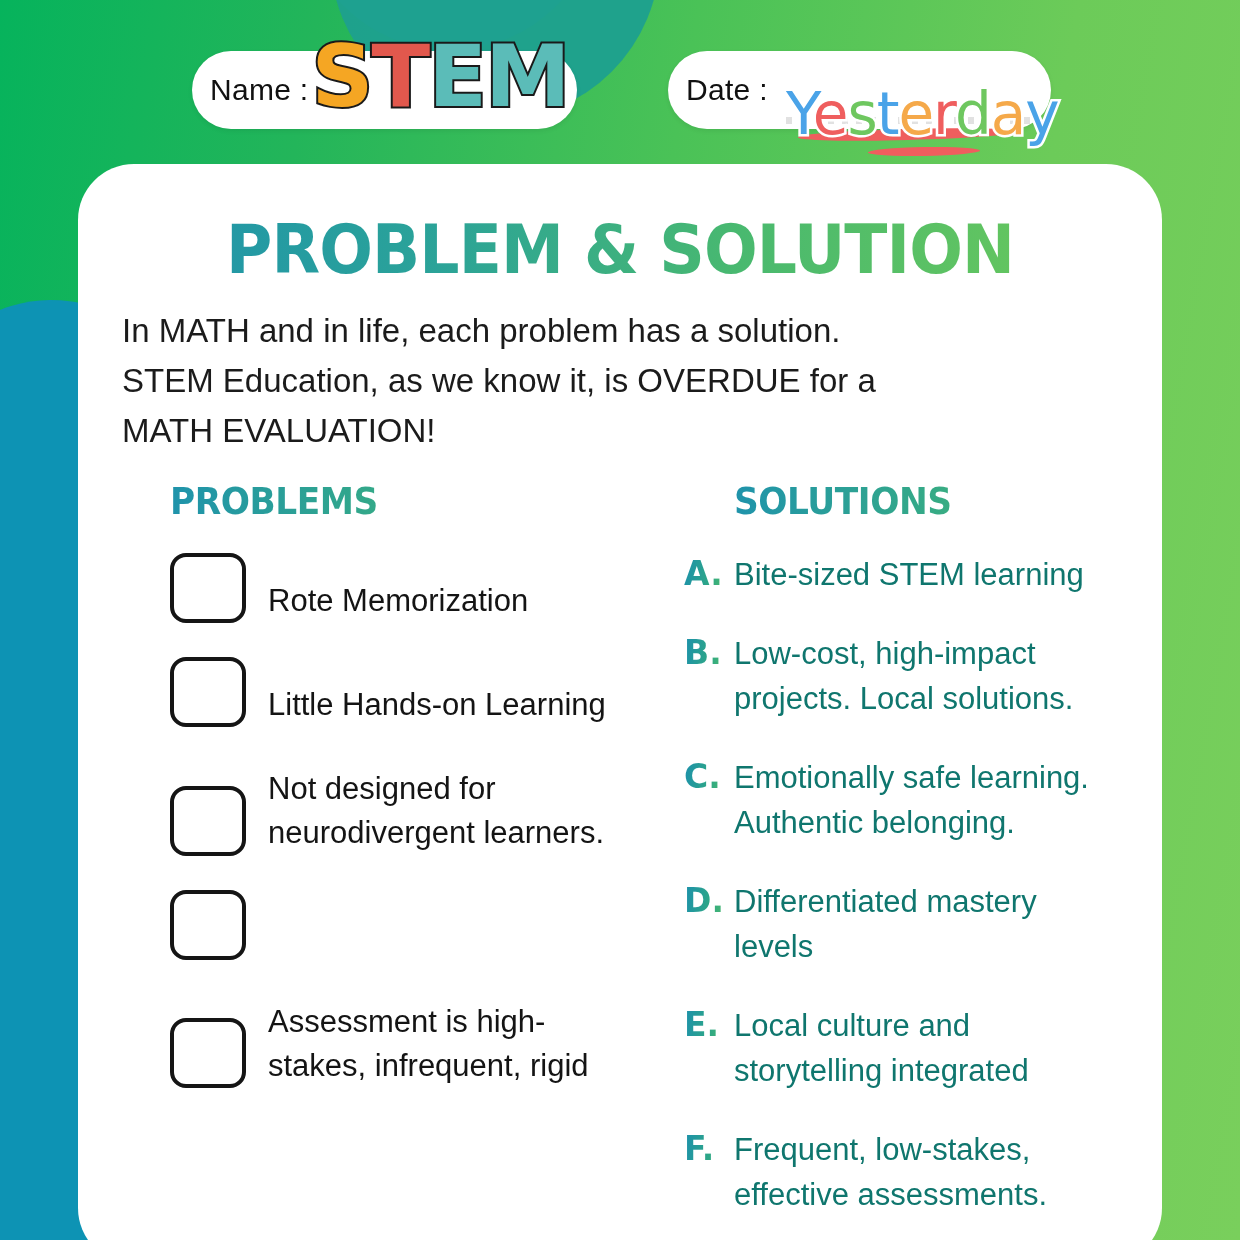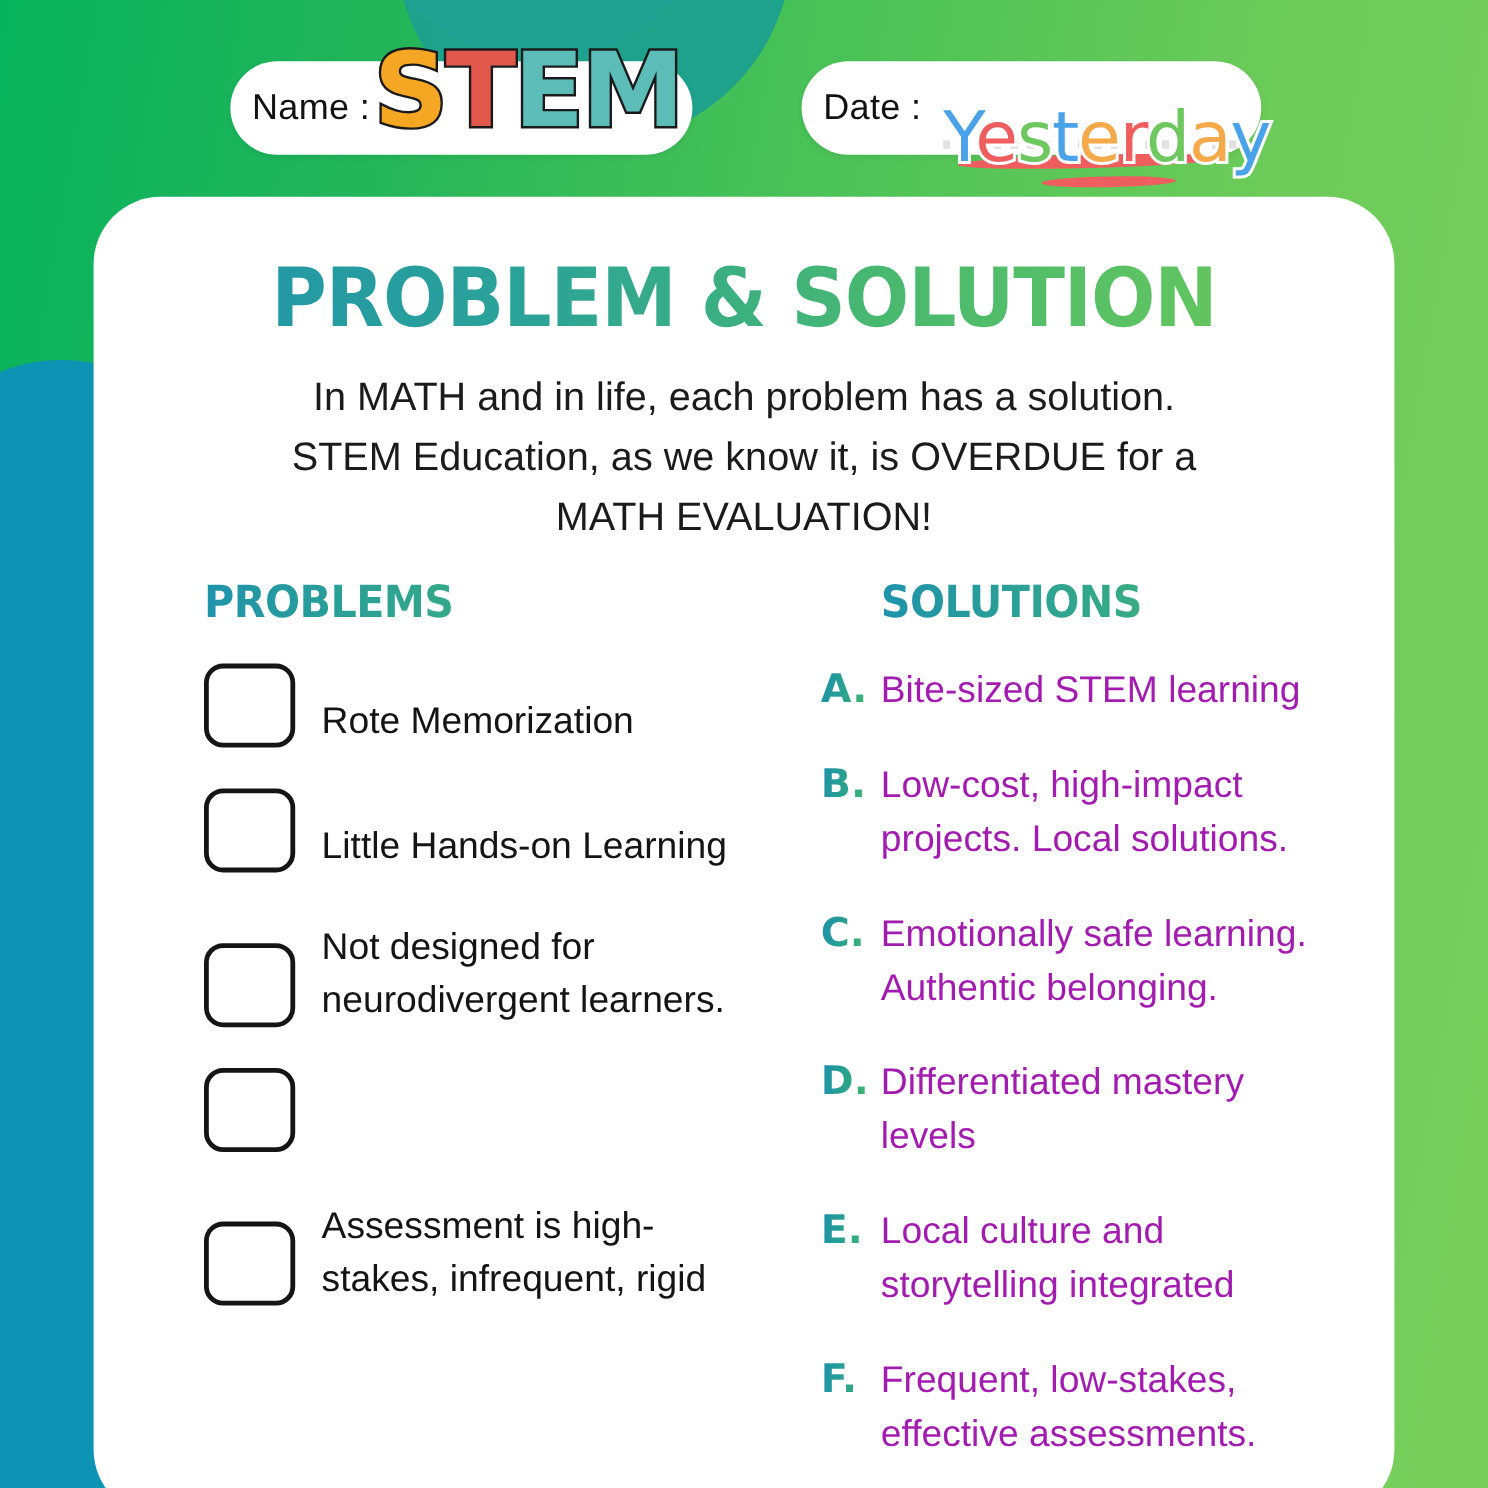--- a/index.html
+++ b/index.html
@@ -83,21 +83,21 @@
   #worksheet-title {
     margin-top:52px; text-align:center;
     font-family:"DejaVu Sans", sans-serif; font-weight:bold;
     font-size:68px; letter-spacing:-1px; line-height:1;
     background:linear-gradient(90deg,#1f93ab 0%,#2ba398 32%,#49b96f 62%,#6cc95a 100%);
     -webkit-background-clip:text; background-clip:text; color:transparent;
     transform:scaleX(.93); transform-origin:center;
   }
 
   #worksheet-subtitle {
-    margin-top:22px; text-align:center; color:#1b1b1b;
+    margin-top:22px; text-align:left; color:#1b1b1b;
     font-size:33px; line-height:1.52; padding:0 44px;
   }
 
   
   #columns { display:flex; margin-top:24px; padding:0 0 0 0; }
   .col { flex:1; }
   #problems-col { padding-left:92px; }
   #solutions-col { padding-left:36px; }
 
   .col-heading {
@@ -122,21 +122,21 @@
 
   
   .solution-row { display:flex; align-items:flex-start; margin-bottom:34px; }
   .sol-letter {
     flex:0 0 auto; width:50px;
     font-family:"DejaVu Sans", sans-serif; font-weight:bold; font-size:33px;
     line-height:1.3;
     background:linear-gradient(100deg,#1b8fae 0%,#2fa884 55%,#63c75e 100%);
     -webkit-background-clip:text; background-clip:text; color:transparent;
   }
-  .solution-text { font-size:31px; color:#a21caf; line-height:1.45; max-width:390px; }
+  .solution-text { font-size:31px; color:#0f766e; line-height:1.45; max-width:390px; }
 </style>
 </head>
 <body>
 
 <div id="bg-teal-left"></div>
 <div id="bg-teal-circle2"></div>
 <div id="bg-teal-circle"></div>
 
 <div class="field" id="name-field">
   <span class="field-label">Name :</span>

